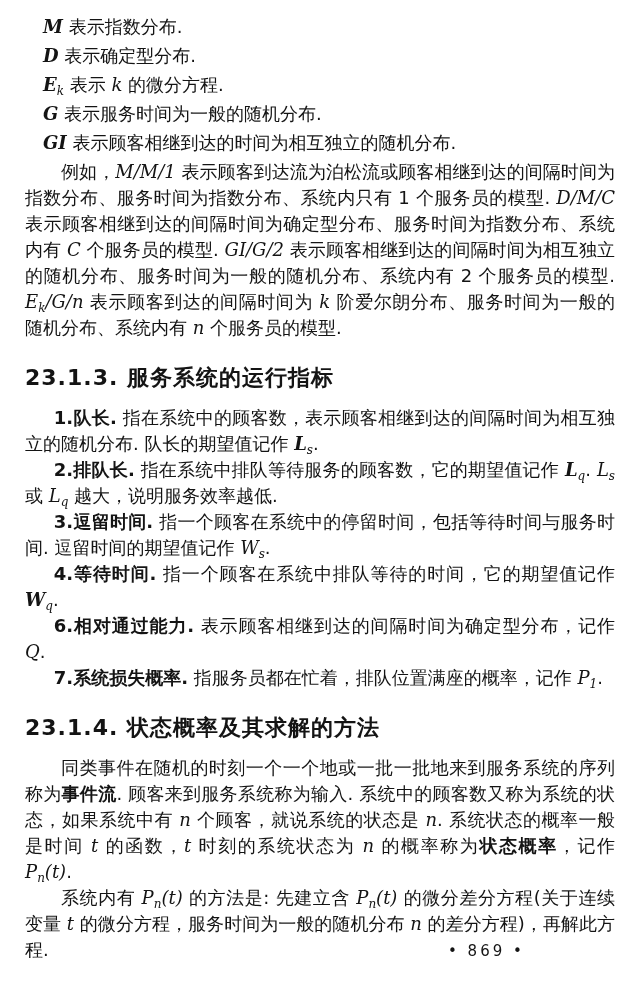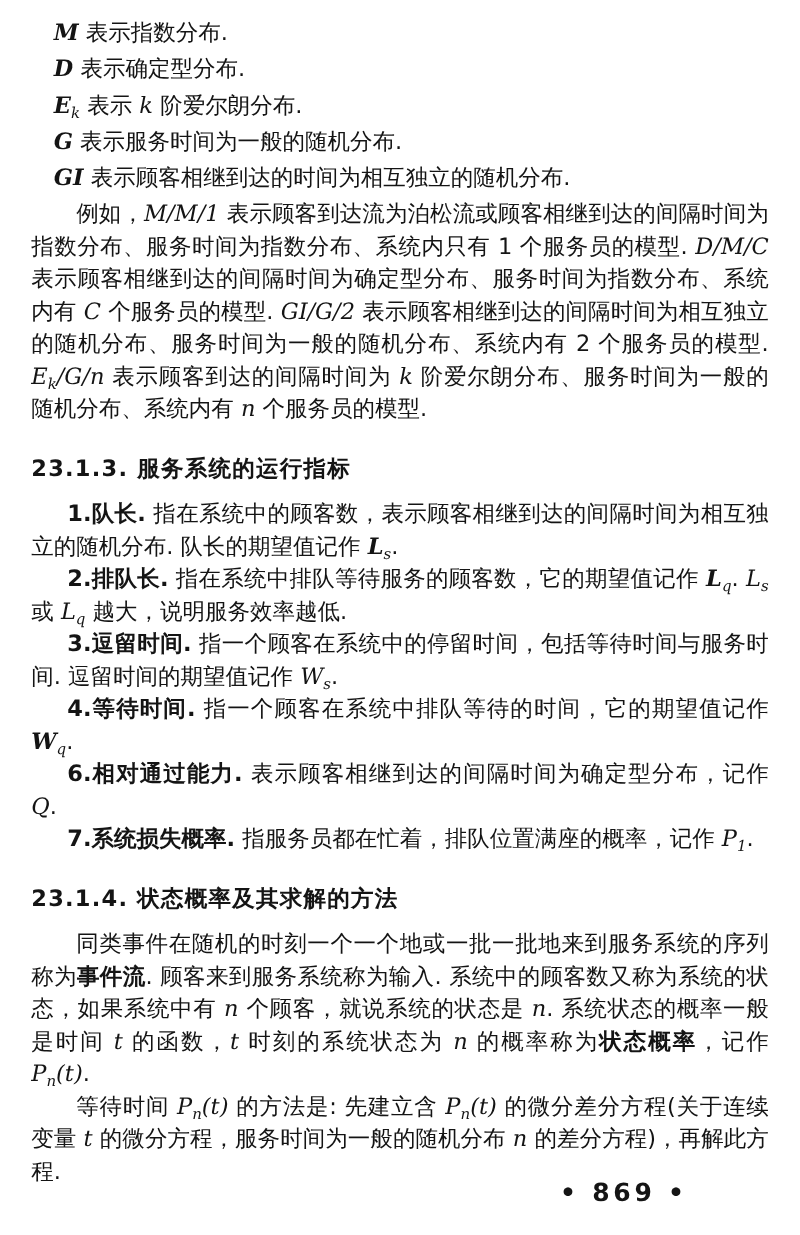--- a/index.html
+++ b/index.html
@@ -6,54 +6,54 @@
   body{
     width:640px;height:988px;overflow:hidden;
     background:#ffffff;color:#141414;
     font-family:"DejaVu Sans","Liberation Sans",sans-serif;
     -webkit-font-smoothing:none;
   }
   .page{position:relative;width:640px;height:756px;padding:12px 25px 16px 25px;box-sizing:border-box;}
   .defs{margin:0 0 2px 0;}
   .defs p{margin:0;padding-left:18px;font-size:18px;line-height:29px;}
   .para{margin:0;font-size:18px;line-height:26px;text-align:justify;text-indent:2em;}
-  h2.sec{font-size:18px;font-weight:bold;margin:22px 0 12px 0;letter-spacing:1px;font-family:"DejaVu Sans",sans-serif;}
+  h2.sec{font-size:22px;font-weight:bold;margin:22px 0 12px 0;letter-spacing:1px;font-family:"DejaVu Sans",sans-serif;}
   .item{margin:0;font-size:18px;line-height:26px;text-align:justify;text-indent:1.6em;}
   
   .f-b{font-weight:bold;margin-top:32px;}
   .f-i{font-style:italic;font-family:"DejaVu Serif","Liberation Serif",serif;}
   .f-bi{font-weight:bold;font-style:italic;font-family:"DejaVu Serif","Liberation Serif",serif;}
   .f-sub{font-style:italic;font-family:"DejaVu Serif","Liberation Serif",serif;
          font-size:12px;vertical-align:-4px;line-height:0;}
-  .pageno{position:absolute;top:942px;left:448px;font-size:20px;font-weight:bold;letter-spacing:3px;}
+  .pageno{position:absolute;top:942px;left:448px;font-size:15px;font-weight:normal;letter-spacing:3px;}
 </style>
 </head>
 <body>
 
 <div class="page">
 
   <div class="defs">
     <p><span class="f-bi">M</span><span> 表示指数分布.</span></p>
     <p><span class="f-bi">D</span><span> 表示确定型分布.</span></p>
-    <p><span class="f-bi">E</span><span class="f-sub">k</span><span> 表示 </span><span class="f-i">k</span><span> 阶爱尔朗分布.</span></p>
+    <p><span class="f-bi">E</span><span class="f-sub">k</span><span> 表示 </span><span class="f-i">k</span><span> 的微分方程.</span></p>
     <p><span class="f-bi">G</span><span> 表示服务时间为一般的随机分布.</span></p>
     <p><span class="f-bi">GI</span><span> 表示顾客相继到达的时间为相互独立的随机分布.</span></p>
   </div>
 
   <p class="para"><span>例如，</span><span class="f-i">M/M/1</span><span> 表示顾客到达流为泊松流或顾客相继到达的间隔时间为指数分布、服务时间为指数分布、系统内只有 1 个服务员的模型. </span><span class="f-i">D/M/C</span><span> 表示顾客相继到达的间隔时间为确定型分布、服务时间为指数分布、系统内有 </span><span class="f-i">C</span><span> 个服务员的模型. </span><span class="f-i">GI/G/2</span><span> 表示顾客相继到达的间隔时间为相互独立的随机分布、服务时间为一般的随机分布、系统内有 2 个服务员的模型. </span><span class="f-i">E</span><span class="f-sub">k</span><span class="f-i">/G/n</span><span> 表示顾客到达的间隔时间为 </span><span class="f-i">k</span><span> 阶爱尔朗分布、服务时间为一般的随机分布、系统内有 </span><span class="f-i">n</span><span> 个服务员的模型.</span></p>
 
   <h2 class="sec">23.1.3. 服务系统的运行指标</h2>
 
   <p class="item"><span class="f-b">1.队长.</span><span> 指在系统中的顾客数，表示顾客相继到达的间隔时间为相互独立的随机分布. 队长的期望值记作 </span><span class="f-bi">L</span><span class="f-sub">s</span><span>.</span></p>
   <p class="item"><span class="f-b">2.排队长.</span><span> 指在系统中排队等待服务的顾客数，它的期望值记作 </span><span class="f-bi">L</span><span class="f-sub">q</span><span>. </span><span class="f-i">L</span><span class="f-sub">s</span><span> 或 </span><span class="f-i">L</span><span class="f-sub">q</span><span> 越大，说明服务效率越低.</span></p>
   <p class="item"><span class="f-b">3.逗留时间.</span><span> 指一个顾客在系统中的停留时间，包括等待时间与服务时间. 逗留时间的期望值记作 </span><span class="f-i">W</span><span class="f-sub">s</span><span>.</span></p>
   <p class="item"><span class="f-b">4.等待时间.</span><span> 指一个顾客在系统中排队等待的时间，它的期望值记作 </span><span class="f-bi">W</span><span class="f-sub">q</span><span>.</span></p>
   <p class="item"><span class="f-b">6.相对通过能力.</span><span> 表示顾客相继到达的间隔时间为确定型分布，记作 </span><span class="f-i">Q</span><span>.</span></p>
   <p class="item"><span class="f-b">7.系统损失概率.</span><span> 指服务员都在忙着，排队位置满座的概率，记作 </span><span class="f-i">P</span><span class="f-sub">1</span><span>.</span></p>
 
   <h2 class="sec">23.1.4. 状态概率及其求解的方法</h2>
 
   <p class="para"><span>同类事件在随机的时刻一个一个地或一批一批地来到服务系统的序列称为</span><span class="f-b">事件流</span><span>. 顾客来到服务系统称为输入. 系统中的顾客数又称为系统的状态，如果系统中有 </span><span class="f-i">n</span><span> 个顾客，就说系统的状态是 </span><span class="f-i">n</span><span>. 系统状态的概率一般是时间 </span><span class="f-i">t</span><span> 的函数，</span><span class="f-i">t</span><span> 时刻的系统状态为 </span><span class="f-i">n</span><span> 的概率称为</span><span class="f-b">状态概率</span><span>，记作 </span><span class="f-i">P</span><span class="f-sub">n</span><span class="f-i">(t)</span><span>.</span></p>
-  <p class="para"><span>等待时间 </span><span class="f-i">P</span><span class="f-sub">n</span><span class="f-i">(t)</span><span> 的方法是: 先建立含 </span><span class="f-i">P</span><span class="f-sub">n</span><span class="f-i">(t)</span><span> 的微分差分方程(关于连续变量 </span><span class="f-i">t</span><span> 的微分方程，服务时间为一般的随机分布 </span><span class="f-i">n</span><span> 的差分方程)，再解此方程.</span></p>
+  <p class="para"><span>系统内有 </span><span class="f-i">P</span><span class="f-sub">n</span><span class="f-i">(t)</span><span> 的方法是: 先建立含 </span><span class="f-i">P</span><span class="f-sub">n</span><span class="f-i">(t)</span><span> 的微分差分方程(关于连续变量 </span><span class="f-i">t</span><span> 的微分方程，服务时间为一般的随机分布 </span><span class="f-i">n</span><span> 的差分方程)，再解此方程.</span></p>
 
   <div class="pageno">• 869 •</div>
 
 </div>
 
 </body></html>

